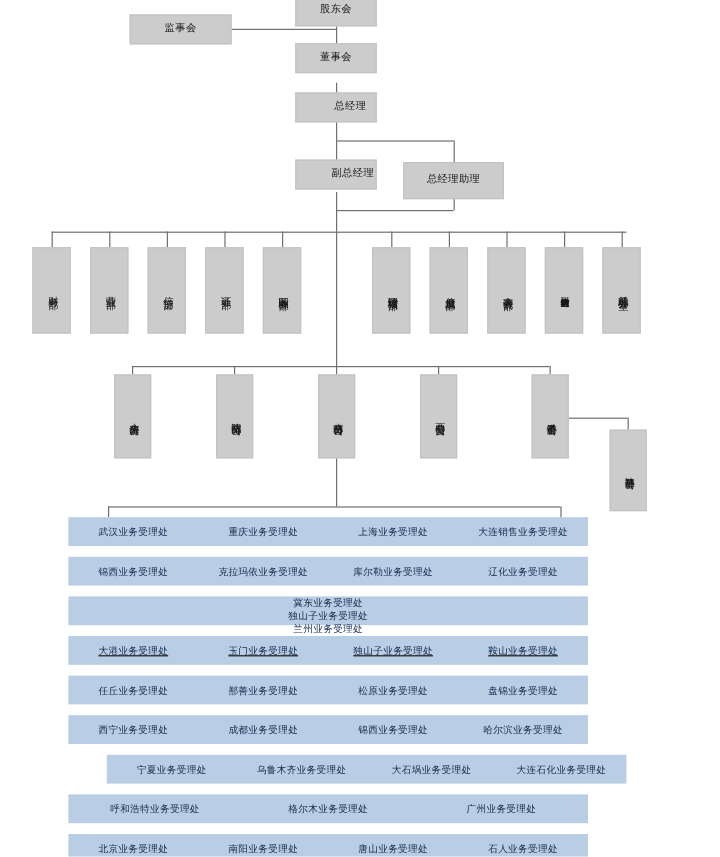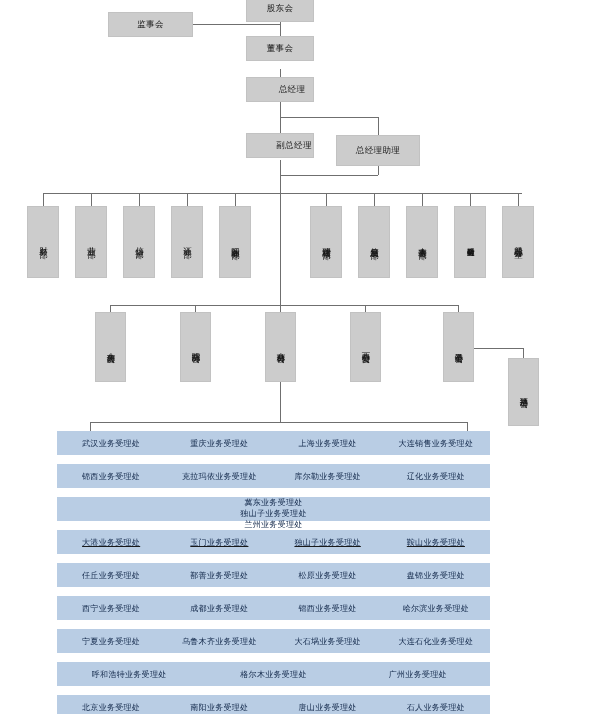--- a/index.html
+++ b/index.html
@@ -228,21 +228,21 @@
     <div class="bcell">鄯善业务受理处</div>
     <div class="bcell">松原业务受理处</div>
     <div class="bcell">盘锦业务受理处</div>
   </div>
   <div class="brow" style="top:596px;">
     <div class="bcell">西宁业务受理处</div>
     <div class="bcell">成都业务受理处</div>
     <div class="bcell">锦西业务受理处</div>
     <div class="bcell">哈尔滨业务受理处</div>
   </div>
-  <div class="brow" style="top:629px;">
+  <div class="brow" style="top:629px;margin-left:32px;">
     <div class="bcell">宁夏业务受理处</div>
     <div class="bcell">乌鲁木齐业务受理处</div>
     <div class="bcell">大石埚业务受理处</div>
     <div class="bcell">大连石化业务受理处</div>
   </div>
   <div class="brow" style="top:662px;">
     <div class="bcell">呼和浩特业务受理处</div>
     <div class="bcell">格尔木业务受理处</div>
     <div class="bcell">广州业务受理处</div>
   </div>

